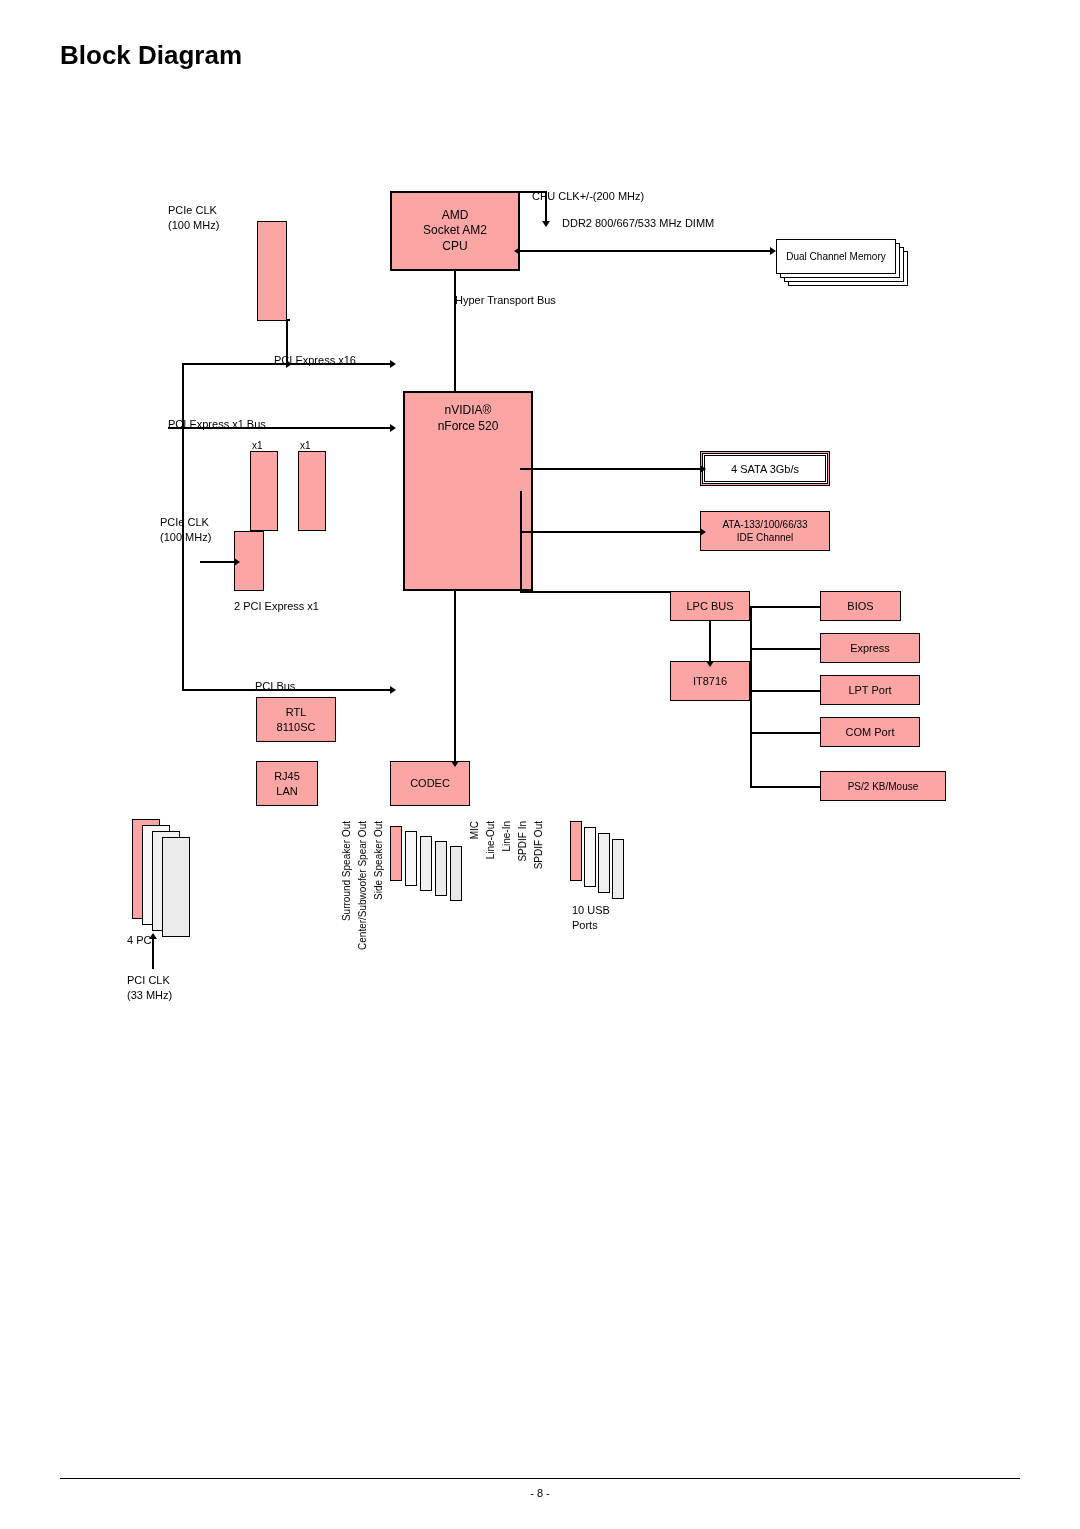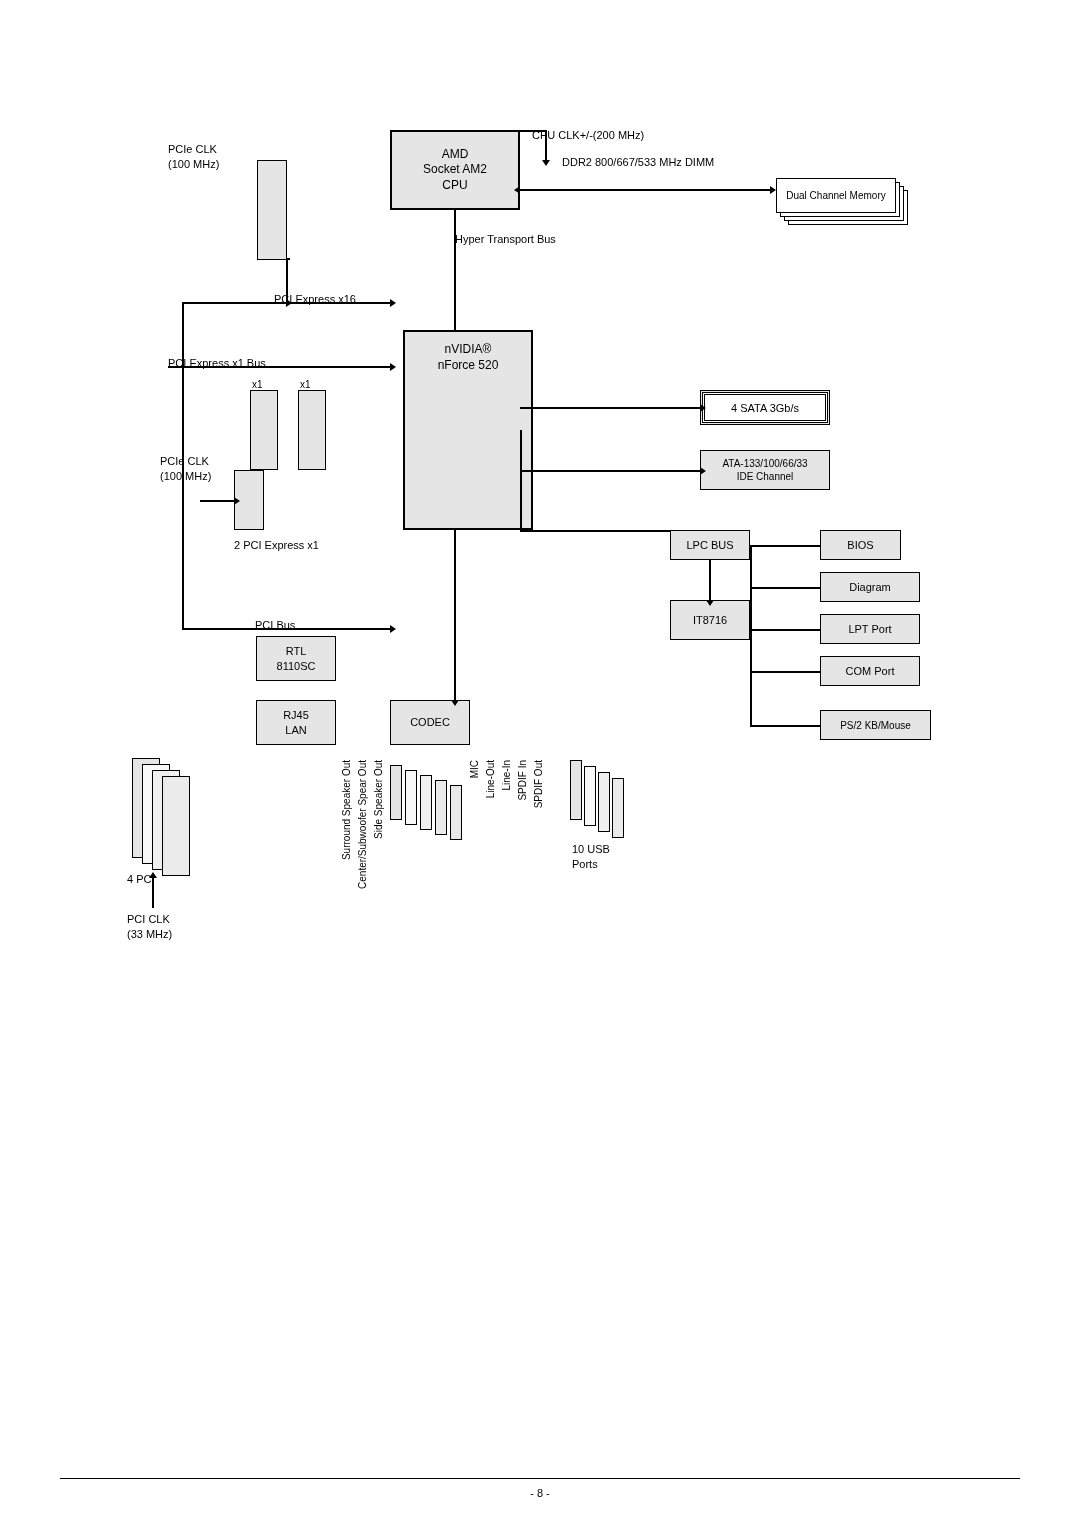--- a/index.html
+++ b/index.html
@@ -26,21 +26,21 @@
     }
     .diagram-area {
       position: relative;
       width: 960px;
       height: 1350px;
       margin: 0 auto;
     }
     .box {
       position: absolute;
       border: 1.5px solid #000;
-      background: #e5e5e5;
+      background: #fca5a5;
       text-align: center;
       display: flex;
       align-items: center;
       justify-content: center;
       font-size: 11px;
       line-height: 1.3;
     }
     .box.bold-border {
       border-width: 2px;
     }
@@ -132,20 +132,21 @@
       writing-mode: vertical-rl;
       transform: rotate(180deg);
       white-space: nowrap;
       font-size: 10px;
     }
   </style>
 </head>
 <body>
 
 <div class="page">
+  <h1>Block Diagram</h1>
 
   <div class="diagram-area">
 
     <div class="box bold-border" style="left:330px; top:90px; width:130px; height:80px; font-weight:normal;">
       <span style="white-space:pre-line; text-align:center; font-size:12px;">AMD
 Socket AM2
 CPU</span>
     </div>
 
     <div class="label" style="left:108px; top:88px; white-space:pre-line; text-align:left;">
@@ -256,32 +257,32 @@
     <div class="line" style="left:460px; top:490px; width:150px; height:2px;"></div>
     <div class="line" style="left:460px; top:390px; width:2px; height:100px;"></div>
 
     <div class="line arrow-down" style="left:649px; top:520px; width:2px; height:40px;"></div>
 
     <div class="box" style="left:760px; top:490px; width:81px; height:30px;">
       <span>BIOS</span>
     </div>
 
     <div class="box" style="left:760px; top:532px; width:100px; height:30px;">
-      <span>Diagram</span>
+      <span>Express</span>
     </div>
 
     <div class="box" style="left:760px; top:574px; width:100px; height:30px;">
       <span>LPT Port</span>
     </div>
 
     <div class="box" style="left:760px; top:616px; width:100px; height:30px;">
       <span>COM Port</span>
     </div>
 
-    <div class="box" style="left:760px; top:670px; width:111px; height:30px;">
+    <div class="box" style="left:760px; top:670px; width:126px; height:30px;">
       <span style="font-size:10px;">PS/2 KB/Mouse</span>
     </div>
 
     <div class="line" style="left:690px; top:505px; width:70px; height:2px;"></div>
     <div class="line" style="left:690px; top:547px; width:70px; height:2px;"></div>
     <div class="line" style="left:690px; top:589px; width:70px; height:2px;"></div>
     <div class="line" style="left:690px; top:631px; width:70px; height:2px;"></div>
     <div class="line" style="left:690px; top:685px; width:70px; height:2px;"></div>
     <div class="line" style="left:690px; top:505px; width:2px; height:182px;"></div>
 
@@ -289,21 +290,21 @@
       <span>PCI Bus</span>
     </div>
 
     <div class="line arrow-right" style="left:122px; top:588px; width:208px; height:2px;"></div>
 
     <div class="box" style="left:196px; top:596px; width:80px; height:45px;">
       <span style="white-space:pre-line; text-align:center;">RTL
 8110SC</span>
     </div>
 
-    <div class="box" style="left:196px; top:660px; width:80px; height:45px;">
+    <div class="box" style="left:196px; top:660px; width:62px; height:45px;">
       <span style="white-space:pre-line; text-align:center;">RJ45
 LAN</span>
     </div>
 
     <div class="label" style="left:67px; top:832px;">
       <span>4 PCI</span>
     </div>
 
     <div class="box" style="left:72px; top:718px; width:28px; height:100px;"></div>
     <div class="box" style="left:82px; top:724px; width:28px; height:100px; background:#f8f8f8;"></div>

